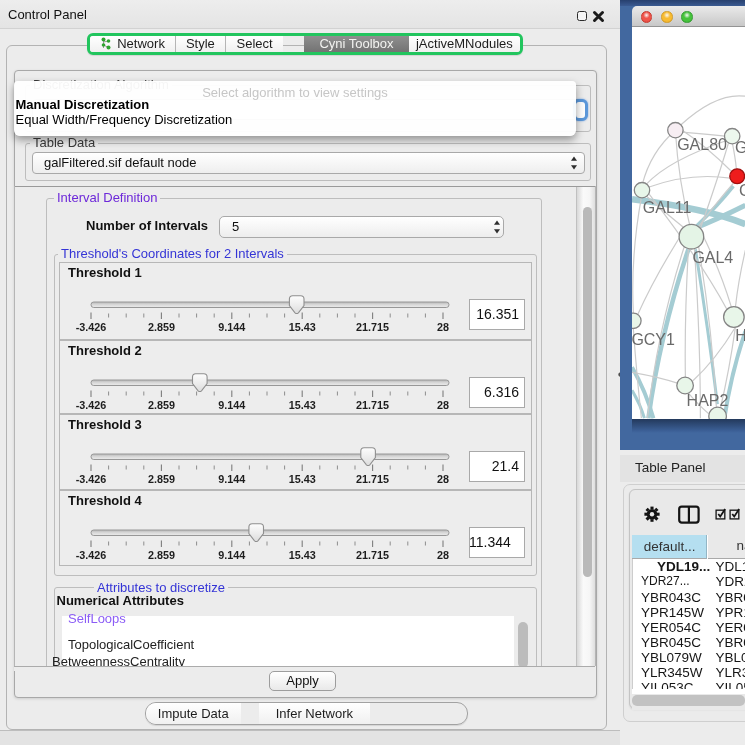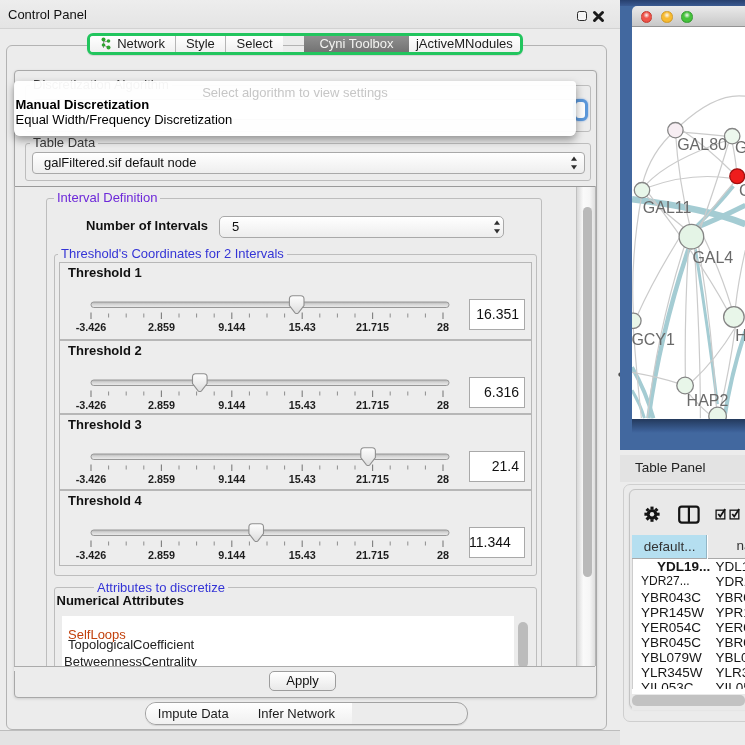--- a/index.html
+++ b/index.html
@@ -182,23 +182,23 @@
     <text x="161.4" y="558.5" font-family="Liberation Sans" font-size="10.8" font-weight="bold" fill="#1e1e1e" text-anchor="middle">2.859</text>
     <text x="231.8" y="558.5" font-family="Liberation Sans" font-size="10.8" font-weight="bold" fill="#1e1e1e" text-anchor="middle">9.144</text>
     <text x="302.2" y="558.5" font-family="Liberation Sans" font-size="10.8" font-weight="bold" fill="#1e1e1e" text-anchor="middle">15.43</text>
     <text x="372.6" y="558.5" font-family="Liberation Sans" font-size="10.8" font-weight="bold" fill="#1e1e1e" text-anchor="middle">21.715</text>
     <text x="443.0" y="558.5" font-family="Liberation Sans" font-size="10.8" font-weight="bold" fill="#1e1e1e" text-anchor="middle">28</text>
   </svg>
 <div class="a" style="left:53.5px;top:587px;width:483.5px;height:83px;border:1px solid #bdbdbd;border-radius:3px;"></div>
 <div class="t" style="left:58px;top:579.5px;font-size:13px;line-height:15px;color:#3434d6;background:#ececec;padding:0 3px;margin-left:36px;">Attributes to discretize</div>
 <div class="t" style="left:56.5px;top:594.3px;font-size:13px;color:#111;font-weight:bold;line-height:13px;">Numerical Attributes</div>
 <div class="a" style="left:62px;top:615.8px;width:452.4px;height:54px;background:#fff;"></div>
-<div class="t" style="left:68px;top:628px;font-size:13px;color:#c2410c;font-weight:normal;line-height:13px;">SelfLoops</div>
+<div class="t" style="left:68px;top:612px;font-size:13px;color:#8b5cf6;font-weight:normal;line-height:13px;">SelfLoops</div>
 <div class="t" style="left:68px;top:638.1px;font-size:13px;color:#222;font-weight:normal;line-height:13px;">TopologicalCoefficient</div>
-<div class="t" style="left:64px;top:654.6px;font-size:13px;color:#222;font-weight:normal;line-height:13px;">BetweennessCentrality</div>
+<div class="t" style="left:52px;top:654.6px;font-size:13px;color:#222;font-weight:normal;line-height:13px;">BetweennessCentrality</div>
 <div class="a" style="left:517.5px;top:621.5px;width:10.5px;height:46px;background:#bcbcbc;border-radius:5px;"></div>
 <div class="a" style="left:13.5px;top:666px;width:581.5px;height:5px;background:#ececec;"></div>
 <div class="a" style="left:13.5px;top:185.5px;width:581.5px;height:1px;background:#9a9a9a;"></div>
 <div class="a" style="left:13.5px;top:666px;width:581.5px;height:1px;background:#ababab;"></div>
 <div class="a" style="left:13.5px;top:185.5px;width:1px;height:480.5px;background:#b5b5b5;"></div>
 <div class="a" style="left:595px;top:185.5px;width:1px;height:480.5px;background:#b5b5b5;"></div>
 <div class="a" style="left:575.5px;top:186.5px;width:19.5px;height:479.5px;background:linear-gradient(to right,#d8d8d8,#fafafa 35%,#f6f6f6 70%,#dedede);border-left:1px solid #c0c0c0;"></div>
 <div class="a" style="left:582.5px;top:207px;width:9px;height:370px;background:#b9b9b9;border-radius:4.5px;"></div>
 <div class="a" style="left:269px;top:671px;width:67px;height:19.5px;background:linear-gradient(#ffffff,#e9e9e9);border:1px solid #9d9d9d;border-radius:5px;"></div>
 <div class="t" style="left:269px;top:671px;width:67px;font-size:13px;line-height:19px;color:#111;text-align:center;">Apply</div>
@@ -210,21 +210,21 @@
         <circle cx="3.5" cy="9" r="1.8" fill="#2fa32f"></circle>
         <circle cx="8.5" cy="11.5" r="2" fill="#2fa32f"></circle>
       </svg>Network</div>
     <div style="width:53.5px;height:100%;background:linear-gradient(#ffffff,#f0f0f0);color:#1c1c1c;border-left:1px solid #b5b5b5;display:flex;align-items:center;justify-content:center;font-size:13px;">Style</div>
     <div style="width:62px;height:100%;background:linear-gradient(#ffffff,#f0f0f0);color:#1c1c1c;border-left:1px solid #b5b5b5;display:flex;align-items:center;justify-content:center;font-size:13px;">Select</div>
     <div style="width:111.5px;height:100%;background:linear-gradient(#8f8f8f,#737373);color:#f3f3f1;display:flex;align-items:center;justify-content:center;font-size:13px;margin-left:21px;">Cyni Toolbox</div>
     <div style="width:118.6px;height:100%;background:linear-gradient(#ffffff,#f0f0f0);color:#1c1c1c;display:flex;align-items:center;justify-content:center;font-size:13px;">jActiveMNodules</div>
   </div>
 <div class="a" style="left:144.5px;top:702px;width:323.8px;height:22.6px;border:1px solid #a2a2a2;border-radius:11px;overflow:hidden;display:flex;box-shadow:0 1px 1px rgba(0,0,0,0.1);">
     <div style="width:95.5px;height:100%;background:linear-gradient(#ffffff,#f0f0f0);color:#1c1c1c;display:flex;align-items:center;justify-content:center;font-size:13px;">Impute Data</div>
-    <div style="width:110.8px;height:100%;background:linear-gradient(#ffffff,#f0f0f0);color:#1c1c1c;display:flex;align-items:center;justify-content:center;font-size:13px;">Infer Network</div>
+    <div style="width:110.8px;height:100%;background:linear-gradient(#ffffff,#f0f0f0);color:#1c1c1c;display:flex;align-items:center;justify-content:center;font-size:13px;margin-left:18px;">Infer Network</div>
   </div>
 <div class="a" style="left:14px;top:81px;width:562px;height:55px;background:rgba(255,255,255,0.95);border-radius:4px 4px 6px 6px;box-shadow:0 4px 9px rgba(0,0,0,0.38);"></div>
 <div class="t" style="left:14px;top:84.5px;width:562px;text-align:center;font-size:13px;line-height:15px;color:#c6c6c6;">Select algorithm to view settings</div>
 <div class="t" style="left:15.5px;top:98.3px;font-size:13px;color:#000;font-weight:bold;line-height:13px;">Manual Discretization</div>
 <div class="t" style="left:15.5px;top:112.8px;font-size:13px;color:#000;font-weight:normal;line-height:13px;">Equal Width/Frequency Discretization</div>
 <svg class="a" style="left:616px;top:369.5px;" width="7" height="9" viewBox="0 0 7 9">
     <path d="M3.2 6.5 Q1.4 4.5 3.2 2.8 Q5 1.4 5.8 3.2 L4.4 4 Q3.6 5.2 4.3 6.5 Z" fill="#4f4f4f"></path>
   </svg>
 <div class="a" style="left:620px;top:0;width:125px;height:450px;background:#42689f;"></div>
 <div class="a" style="left:620px;top:0;width:125px;height:6px;background:linear-gradient(#27406e,#3a5a91);"></div>

